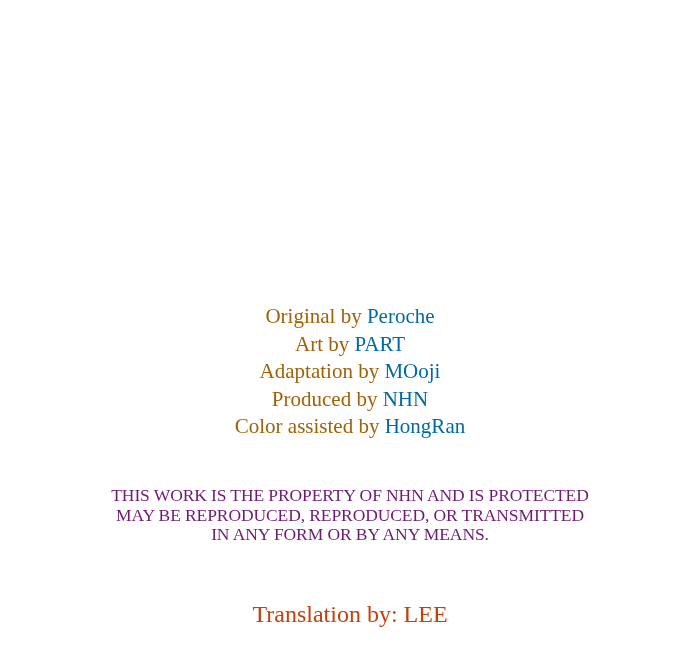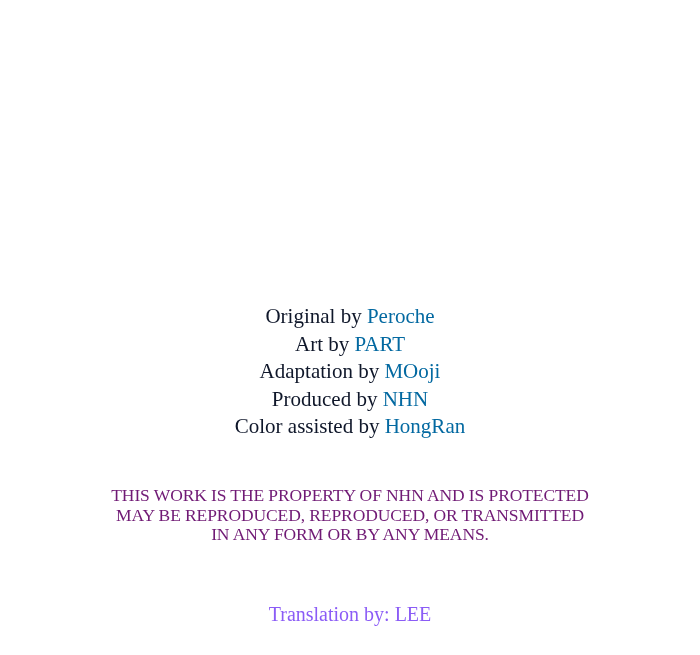--- a/index.html
+++ b/index.html
@@ -22,21 +22,21 @@
   .credits {
     position: absolute;
     top: 303px;
     left: 0;
     right: 0;
     text-align: center;
     font-size: 21px;
     line-height: 27.5px;
   }
   .credit-line .role {
-    color: #0f172a;
+    color: #a16207;
   }
   .credit-line .name {
     color: #0369a1;
   }
   .copyright {
     position: absolute;
     top: 486px;
     left: 0;
     right: 0;
     text-align: center;
@@ -44,23 +44,23 @@
     line-height: 19.5px;
     letter-spacing: -0.1px;
     color: #701a75;
   }
   .translation {
     position: absolute;
     top: 602px;
     left: 0;
     right: 0;
     text-align: center;
-    font-size: 20px;
+    font-size: 24px;
     line-height: 24px;
-    color: #8b5cf6;
+    color: #c2410c;
   }
 </style>
 </head>
 <body>
 
 <div class="page">
 
   <div class="credits">
     <div class="credit-line"><span class="role">Original by </span><span class="name">Peroche</span></div>
     <div class="credit-line"><span class="role">Art by </span><span class="name">PART</span></div>

